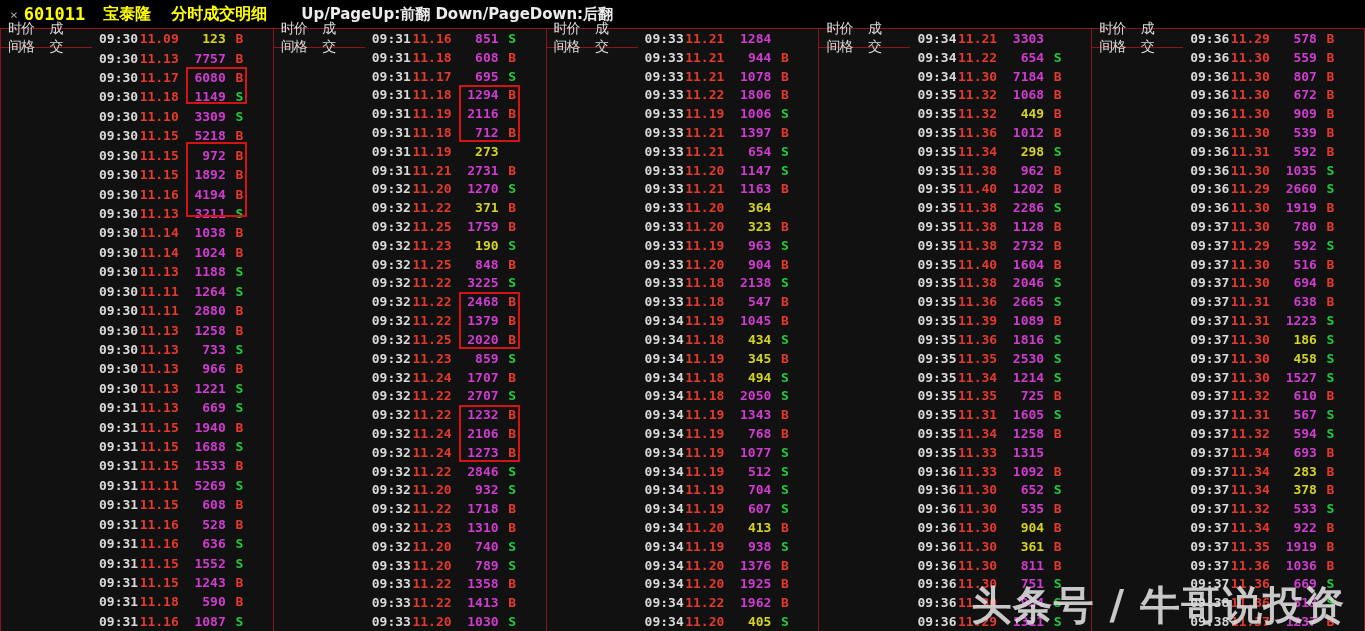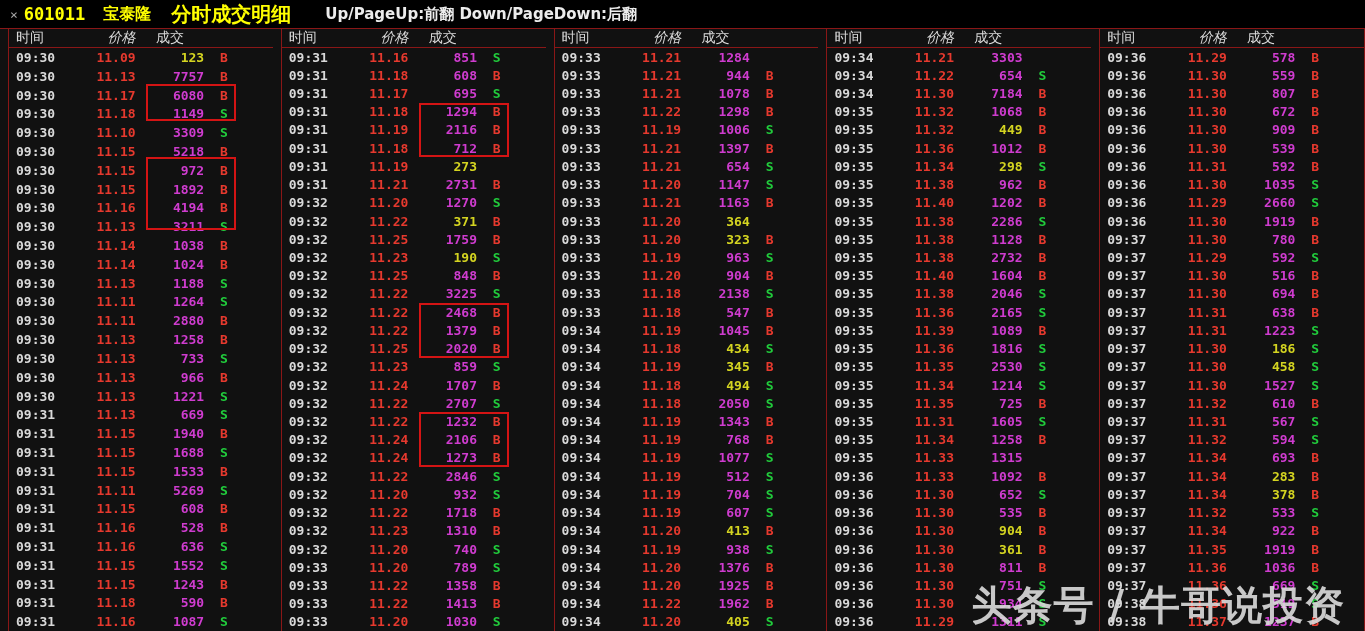--- a/index.html
+++ b/index.html
@@ -10,32 +10,32 @@
   *{box-sizing:border-box;}
   html,body{margin:0;padding:0;}
   body{width:1365px;height:631px;background:#000;overflow:hidden;
        font-family:"DejaVu Sans Mono","DejaVu Sans",monospace;}
   .screen{position:relative;width:1365px;height:631px;}
   .titlebar{height:28px;display:flex;align-items:center;background:#000;}
   .close{color:#aaa;font-size:13px;margin:0 6px 0 10px;cursor:pointer;}
   .code{color:var(--titlebar-text);font-weight:bold;font-size:17px;}
   .name{color:var(--titlebar-text);font-weight:bold;font-size:16px;margin-left:18px;
         font-family:"DejaVu Sans",sans-serif;}
-  .view{color:var(--titlebar-text);font-weight:bold;font-size:20px;margin-left:20px;
+  .view{color:var(--titlebar-text);font-weight:bold;font-size:16px;margin-left:20px;
         font-family:Liberation Sans, sans-serif;}
   .hint{color:#ececec;font-weight:bold;font-size:15px;margin-left:34px;
         font-family:"DejaVu Sans",sans-serif;}
   .panels{display:flex;height:603px;background:var(--background);
           border-top:1px solid var(--panel-border);border-right:1px solid var(--panel-border);}
-  .panel{flex:1;min-width:0;display:flex;flex-direction:column;
-         border-left:1px solid var(--panel-border);margin-left:8px;}
+  .panel{flex:1;min-width:0;display:flex;flex-direction:row;
+         border-left:1px solid var(--panel-border);}
   .phead{height:19px;display:flex;align-items:center;border-bottom:1px solid var(--panel-border);
          color:var(--header-text);font-size:14px;font-family:"DejaVu Sans",sans-serif;}
   .hc0{width:22%;padding-left:7px;}
-  .hc1{width:26%;text-align:right;font-style:italic;}
+  .hc1{width:26%;text-align:left;}
   .hc2{width:26%;text-align:center;}
   .rows{position:relative;flex:1;display:flex;flex-direction:column;}
   .row{flex:1;display:flex;align-items:center;font-size:13px;font-weight:bold;line-height:1;}
   .t{width:22%;padding-left:7px;color:var(--time);}
   .p{width:26%;text-align:right;color:var(--price);}
   .v{width:26%;text-align:right;color:var(--volume-normal);}
   .v.small{color:var(--volume-small);}
   .s{width:15%;text-align:center;}
   .s.buy{color:var(--buy);}
   .s.sell{color:var(--sell);}
@@ -479,21 +479,21 @@
           </div>
           <div class="row">
             <span class="t">09:33</span>
             <span class="p">11.21</span>
             <span class="v">1078</span>
             <span class="s buy">B</span>
           </div>
           <div class="row">
             <span class="t">09:33</span>
             <span class="p">11.22</span>
-            <span class="v">1298</span>
+            <span class="v">1806</span>
             <span class="s buy">B</span>
           </div>
           <div class="row">
             <span class="t">09:33</span>
             <span class="p">11.19</span>
             <span class="v">1006</span>
             <span class="s sell">S</span>
           </div>
           <div class="row">
             <span class="t">09:33</span>
@@ -746,21 +746,21 @@
           </div>
           <div class="row">
             <span class="t">09:35</span>
             <span class="p">11.38</span>
             <span class="v">2046</span>
             <span class="s sell">S</span>
           </div>
           <div class="row">
             <span class="t">09:35</span>
             <span class="p">11.36</span>
-            <span class="v">2165</span>
+            <span class="v">2665</span>
             <span class="s sell">S</span>
           </div>
           <div class="row">
             <span class="t">09:35</span>
             <span class="p">11.39</span>
             <span class="v">1089</span>
             <span class="s buy">B</span>
           </div>
           <div class="row">
             <span class="t">09:35</span>

